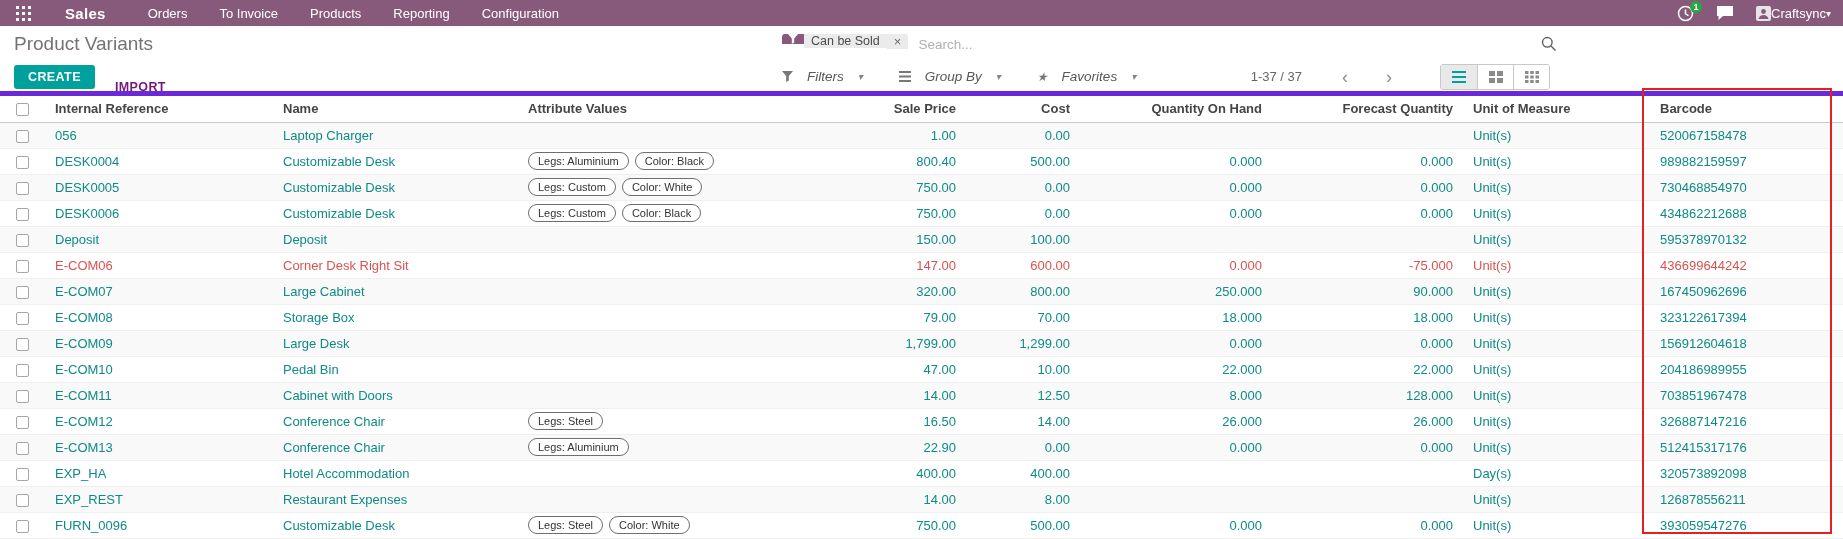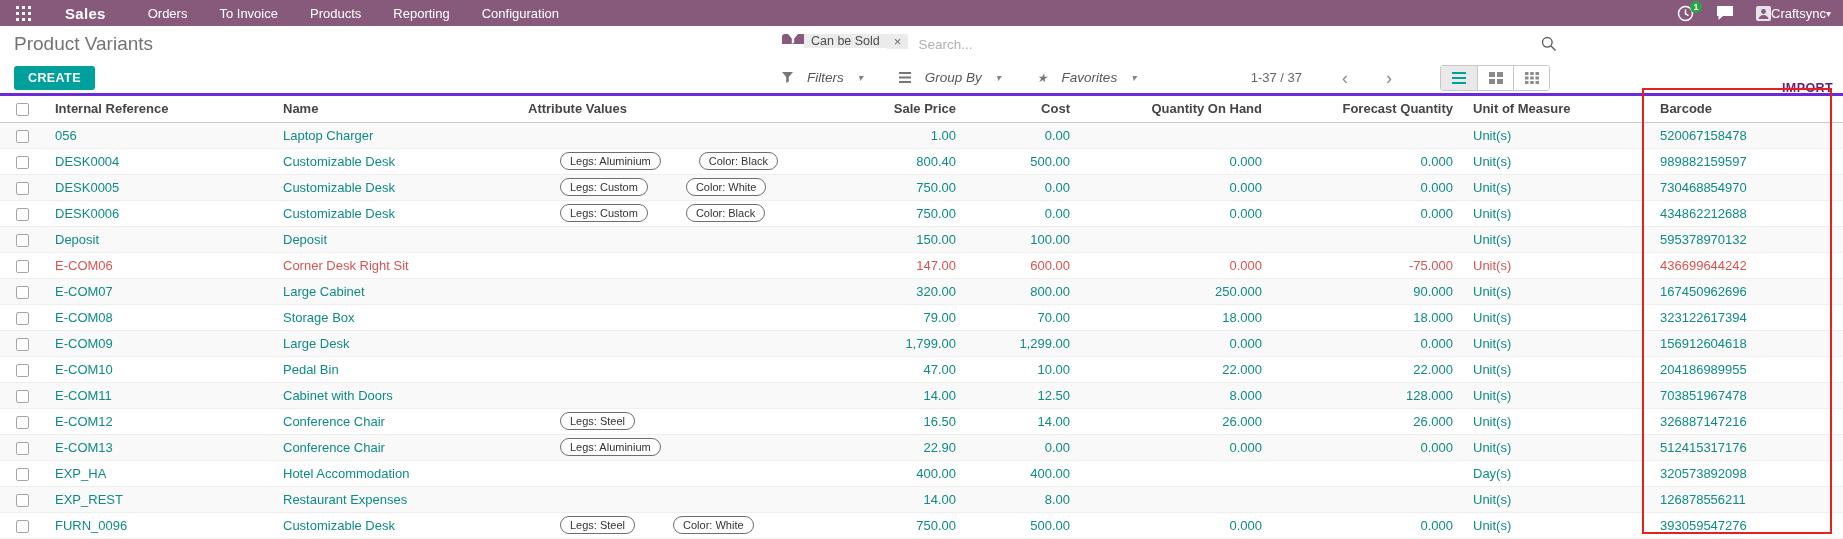--- a/index.html
+++ b/index.html
@@ -28,21 +28,21 @@
   .searchbar{position:absolute;left:782px;width:775px;display:flex;align-items:center;gap:10px;}
   .facet{display:flex;align-items:flex-start;height:21px;border-radius:3px;overflow:hidden;
     font-size:12.5px;flex:none;}
   .facet-icon{background:#875A7B;display:flex;align-items:center;padding:0 6px;}
   .facet-label{background:#ebebeb;color:#4c4c4c;display:flex;align-items:center;padding:0 7px;white-space:nowrap;}
   .facet-remove{background:#ebebeb;color:#6b6b6b;border:none;cursor:pointer;padding:0 7px;font-size:13px;}
   .search-input{flex:1;border:none;outline:none;font-size:13.5px;color:#555;background:transparent;}
   .search-input::placeholder{color:#b0b0b0;}
   .magnifier-btn{background:none;border:none;cursor:pointer;display:flex;align-items:center;padding:0;}
 
-  .cp-bottom{position:relative;height:34px;display:flex;align-items:center;border-bottom:3px solid #6d28d9;justify-content:space-between;}
+  .cp-bottom{position:relative;height:34px;display:flex;align-items:center;border-bottom:5px solid #6d28d9;}
   .btn-create{margin-left:14px;background:#00A09D;color:#fff;border:none;border-radius:3px;
     font-size:12.5px;font-weight:700;letter-spacing:.4px;padding:5px 14px;cursor:pointer;}
   .btn-import{margin-left:10px;background:none;border:none;color:#701a75;font-size:12.5px;
     font-weight:700;letter-spacing:.4px;padding:5px 10px;cursor:pointer;margin-top:20px;}
   .filter-group{position:absolute;left:782px;display:flex;align-items:center;gap:36px;}
   .dd-btn{background:none;border:none;cursor:pointer;display:flex;align-items:center;gap:14px;
     color:#575757;font-size:13.5px;font-style:italic;}
   .dd-btn .caret{color:#777;}
   .star{color:#777;font-size:12px;}
   .right-controls{position:absolute;right:293px;display:flex;align-items:center;gap:26px;}
@@ -64,21 +64,21 @@
   tbody tr{cursor:pointer;}
   tbody tr:nth-child(odd){background:#f9f9f9;}
   td:nth-child(5),td:nth-child(6),td:nth-child(7),td:nth-child(8),
   th:nth-child(5),th:nth-child(6),th:nth-child(7),th:nth-child(8){text-align:right;}
   .cb-cell{text-align:center;padding:0;}
   .cb{display:inline-block;width:13px;height:13px;border:1px solid #a6a6a6;border-radius:2px;
     background:#fff;vertical-align:middle;cursor:pointer;}
   td.link{color:#0e8b85;}
   tr.danger td{color:#d9534f;}
   .pill{display:inline-block;border:1px solid #6e6e6e;border-radius:10px;padding:0 9px;
-    font-size:11px;line-height:16px;color:#333;margin-right:6px;background:#fff;margin-left:32px;}
+    font-size:11px;line-height:16px;color:#333;margin-right:6px;background:#fff;}
 
   
   .annotation{position:absolute;left:1642px;top:88px;width:190px;height:446px;
     border:2px solid #e5201e;pointer-events:none;z-index:50;}
 </style>
 </head>
 <body>
 
 <header class="topbar">
   <button class="apps-btn">

